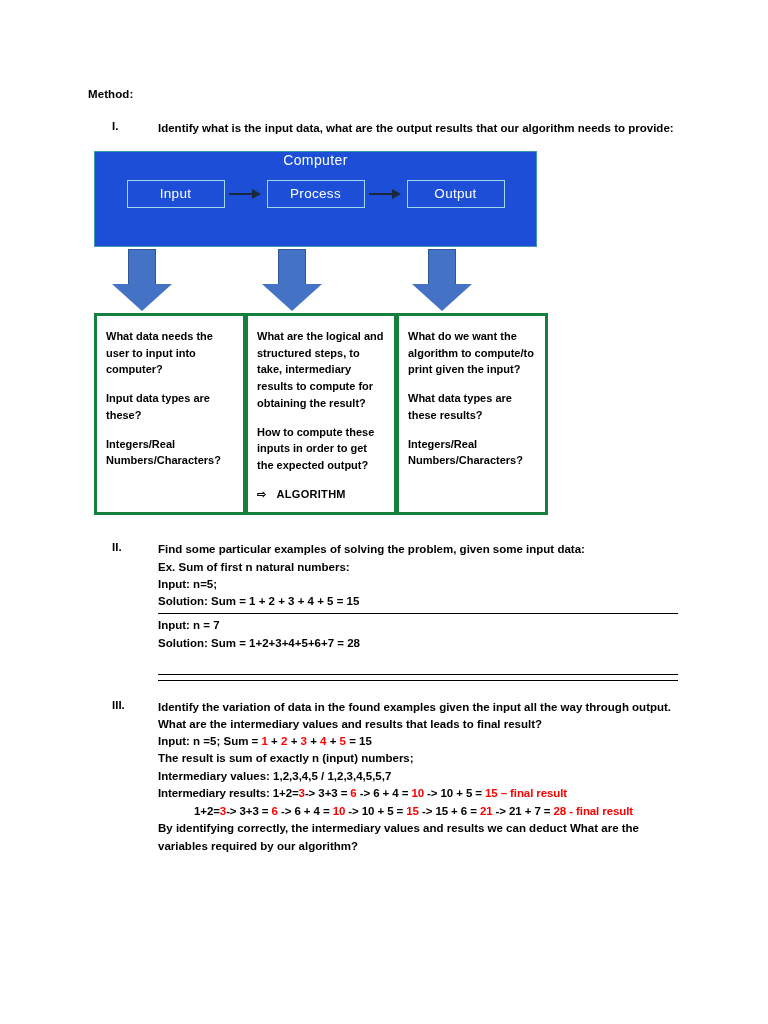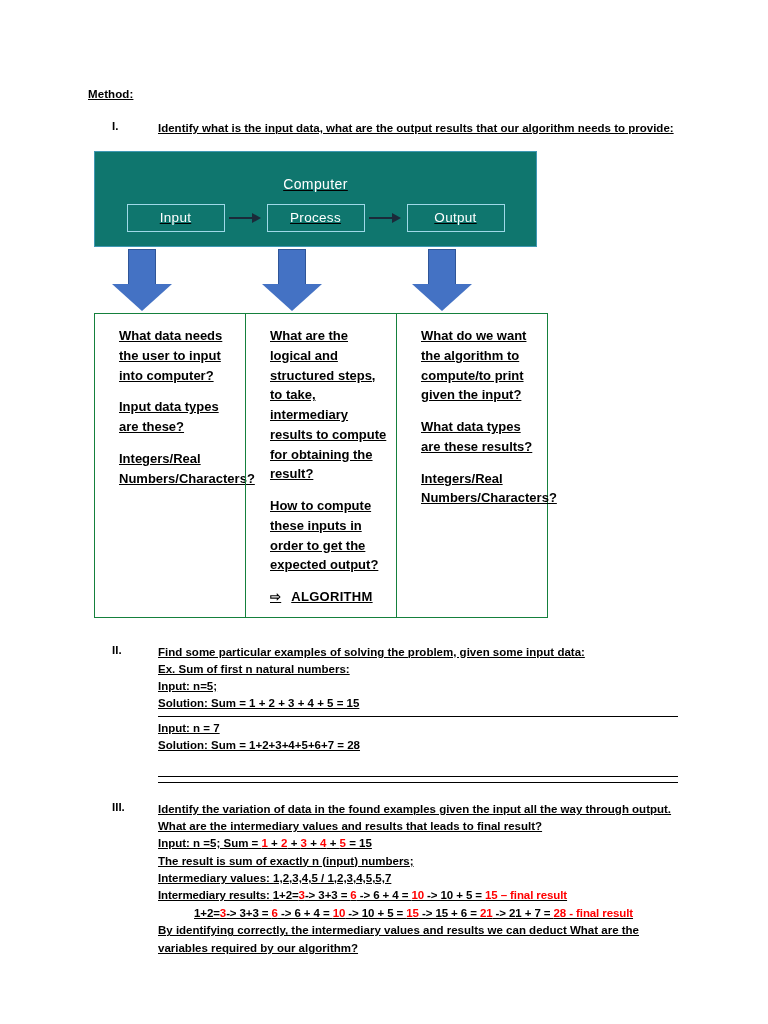--- a/index.html
+++ b/index.html
@@ -13,21 +13,20 @@
     font-family: "Liberation Sans", sans-serif;
     color: #000000;
     overflow: hidden;
   }
   .page {
     position: relative;
     width: 752px;
     height: 1024px;
     box-sizing: border-box;
     padding: 88px 74px 0 88px;
-    text-decoration: underline;
   }
 
   .method-title {
     font-size: 11.5px;
     font-weight: bold;
     letter-spacing: 0.1px;
     margin: 0 0 20px 0;
   }
 
   
@@ -50,25 +49,24 @@
     margin: 0;
   }
 
   
   .diagram {
     margin: 14px 0 0 6px;
     width: 443px;
   }
   .computer-box {
     position: relative;
-    background: #0f766e;
+    background: #1d4ed8;
     border: 1px solid #3f98b3;
     height: 96px;
     box-sizing: border-box;
-    padding-top: 24px;
   }
   .computer-label {
     text-align: center;
     color: #ffffff;
     font-size: 14px;
     letter-spacing: 0.4px;
   }
   .ipo-row {
     display: flex;
     align-items: center;
@@ -147,25 +145,25 @@
   .arrow-2 { left: 168px; }
   .arrow-3 { left: 318px; }
 
   
   .qbox-row {
     display: flex;
     margin-left: 6px;
     width: 456px;
   }
   .qbox {
-    border: 1px solid #15803d;
+    border: 3px solid #15803d;
     width: 152px;
     box-sizing: border-box;
-    padding: 12px 9px 10px 24px;
-    font-size: 13px;
+    padding: 12px 9px 10px 9px;
+    font-size: 11px;
     font-weight: bold;
     line-height: 1.52;
     min-height: 200px;
   }
   .qbox + .qbox { margin-left: -1px; }
   .qbox p { margin: 0 0 12px 0; }
   .qbox p:last-child { margin-bottom: 0; }
   .algo-line {
     text-align: left;
     letter-spacing: 0.3px;

